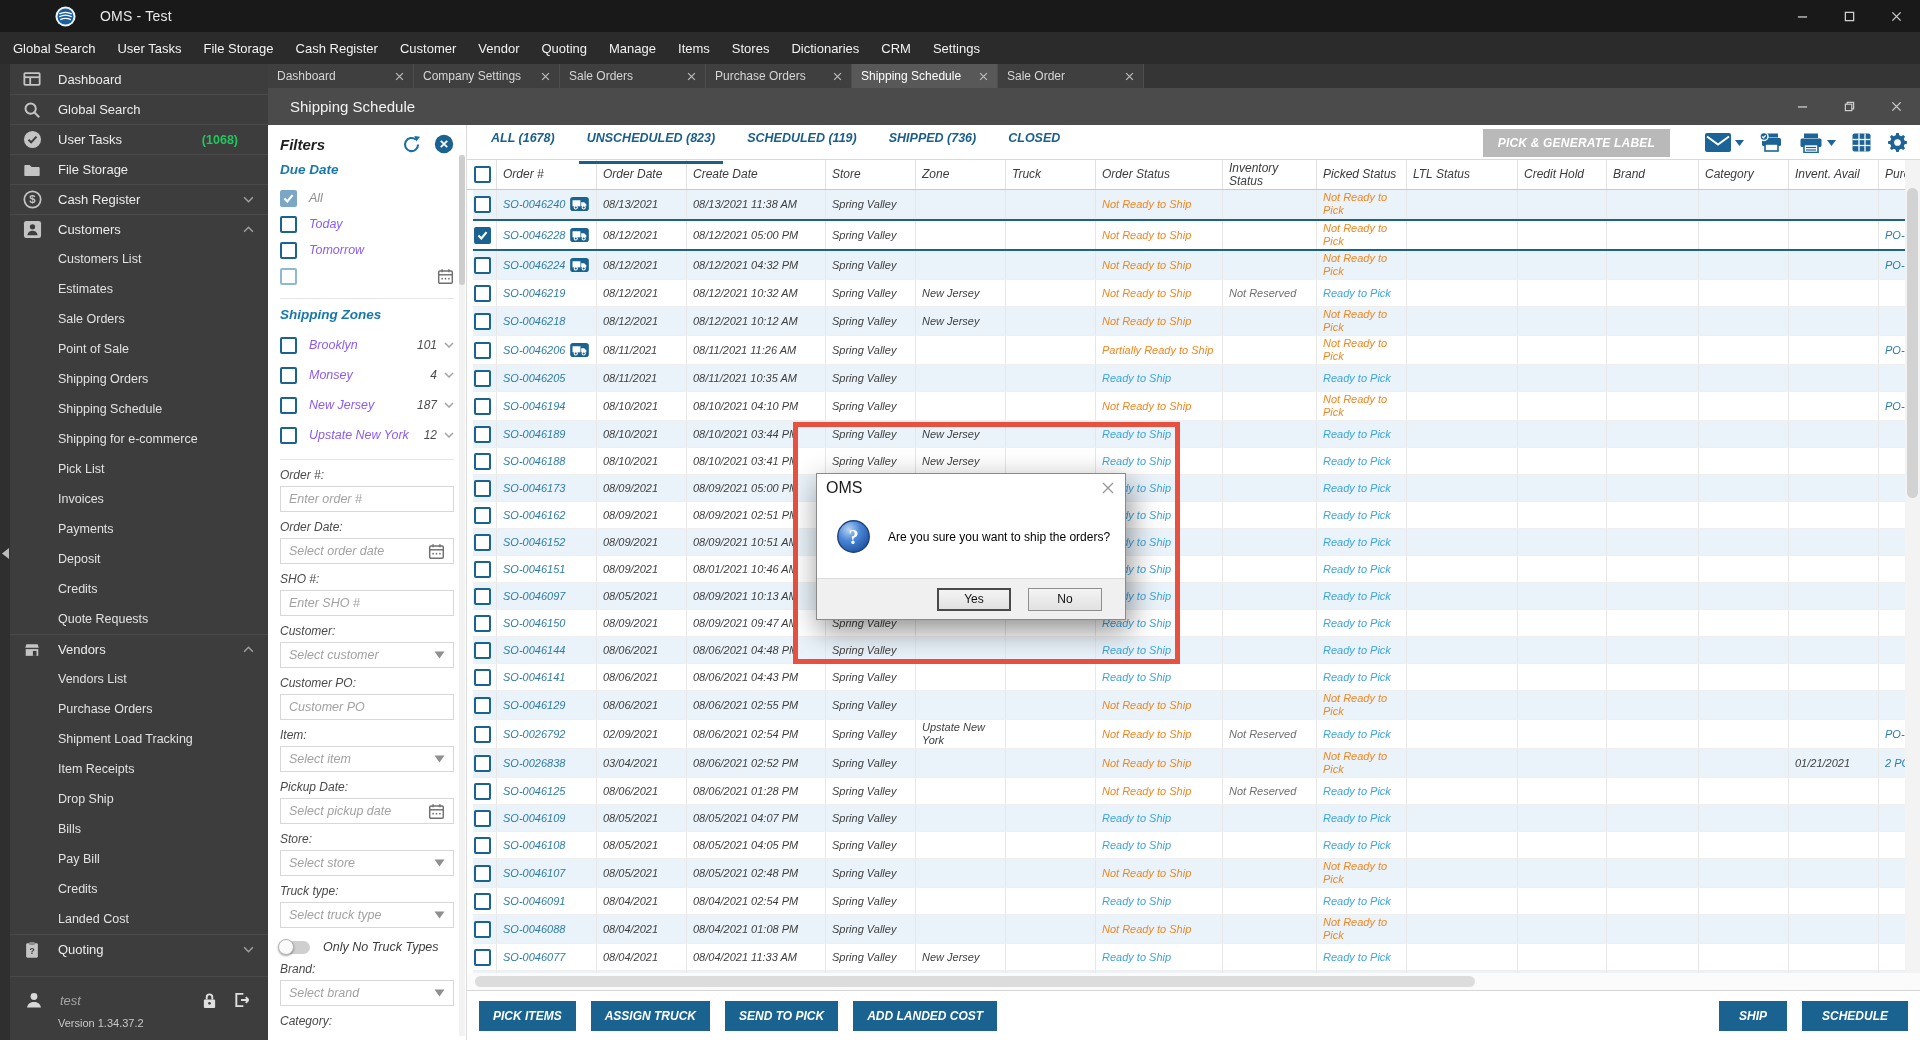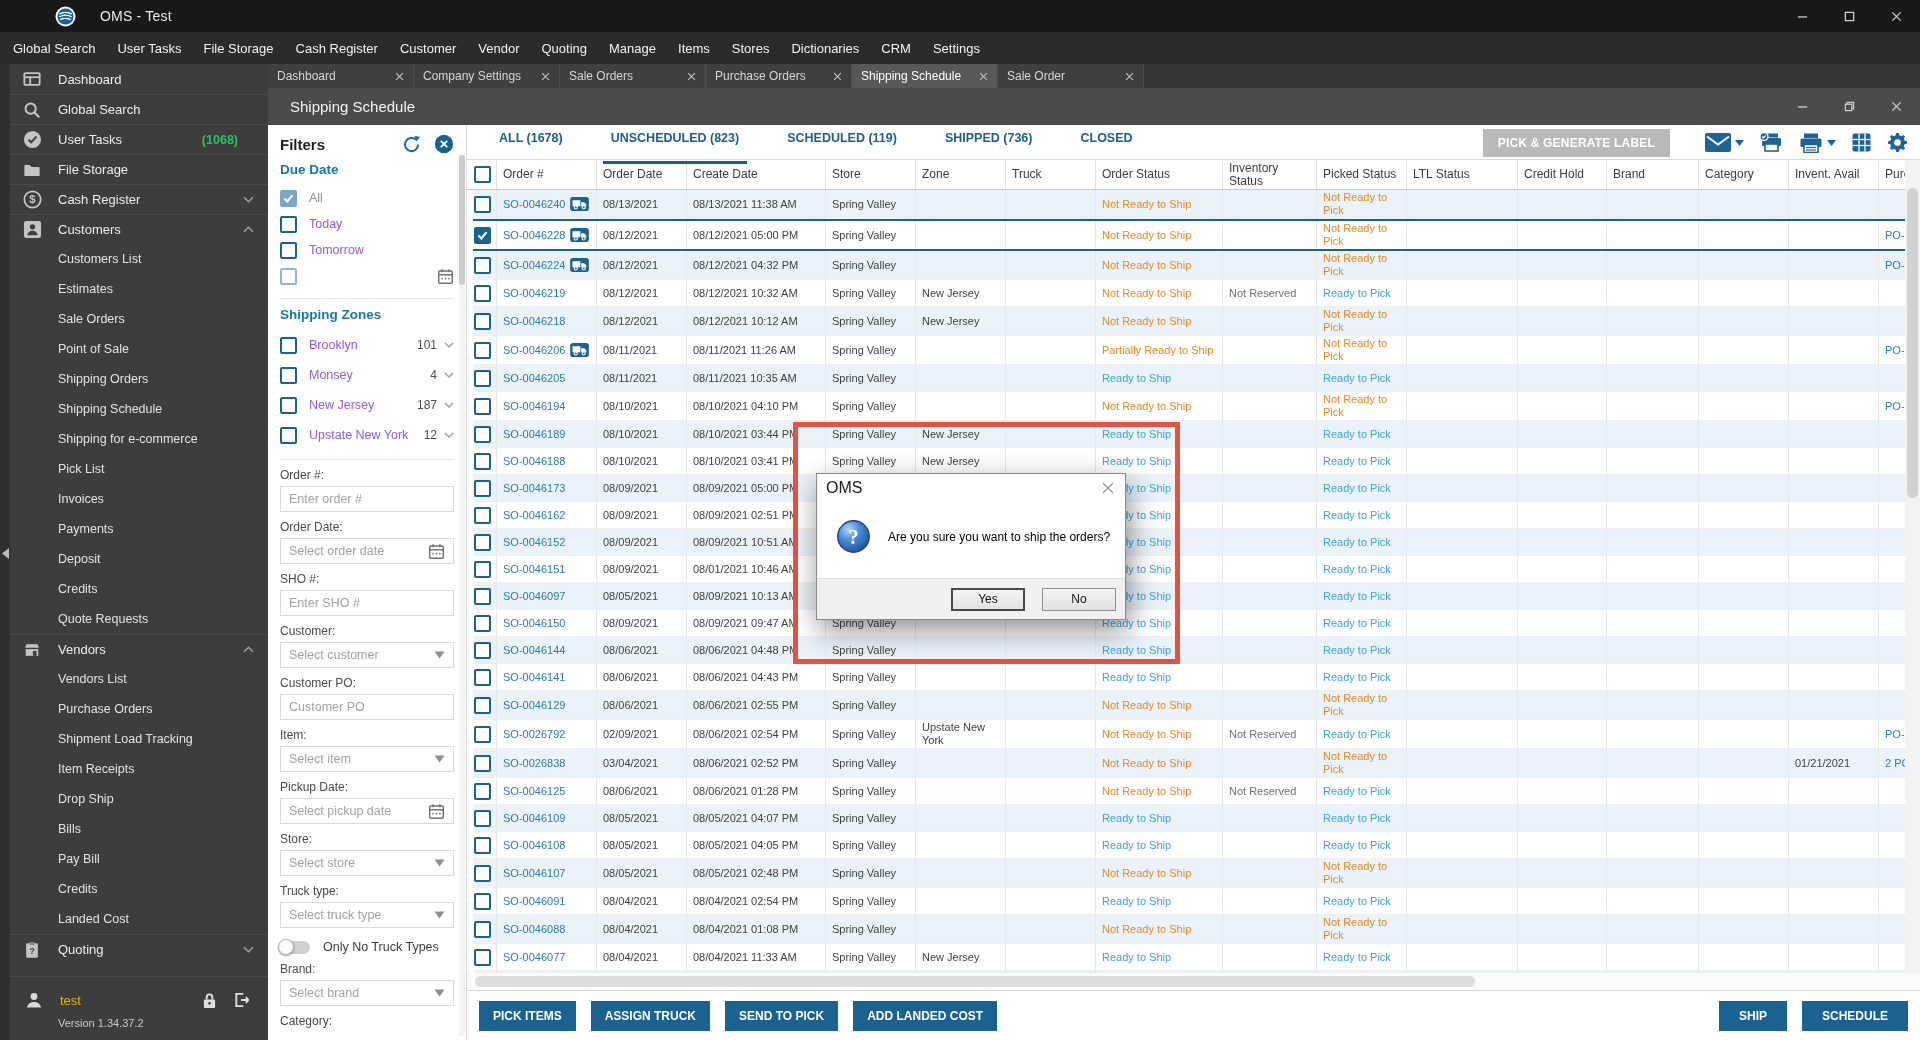--- a/index.html
+++ b/index.html
@@ -27,38 +27,38 @@
   .side-list { position:absolute; top:0; left:10px; right:0; bottom:64px; overflow:hidden; }
   .side-item { display:flex; align-items:center; height:30px; padding-left:12px; color:#ececec; font-size:13px; }
   .side-item.top { border-top:1px solid #4a4a4a; }
   .side-item.top:first-child { border-top:none; }
   .side-icon { width:20px; margin-right:16px; color:#c4c4c4; justify-content:center; }
   .side-item.sub { padding-left:48px; font-size:12.5px; color:#e2e2e2; }
   .side-count { margin-left:auto; margin-right:30px; font-weight:bold; color:#22c55e; font-size:12.5px; }
   .side-chevron { margin-left:auto; margin-right:14px; color:#9f9f9f; }
   .side-user { position:absolute; bottom:0; left:10px; right:0; height:64px; border-top:1px solid #4a4a4a; }
   .su-row { display:flex; align-items:center; height:34px; margin-top:6px; padding:0 18px 0 14px; color:#d9d9d9; }
-  .su-name { margin-left:16px; font-size:13px; color:#eab308; }
+  .su-name { margin-left:16px; font-size:13px; color:#a3a3a3;font-style:italic; }
   .su-icons { margin-left:auto; display:flex; gap:16px; color:#e0e0e0; }
   .su-version { padding-left:48px; font-size:11px; color:#c9c9c9; }
   .collapse-handle { position:absolute; left:1px; top:478px; width:9px; height:22px; display:flex; align-items:center; justify-content:center; }
 
   
   .main { flex:1; display:flex; flex-direction:column; min-width:0; }
   .doc-tabs { height:24px; background:#353535; display:flex; }
   .doc-tab { width:146px; display:flex; align-items:center; padding:0 9px; color:#d6d6d6; font-size:12px; background:#3f3f3f; border-right:1px solid #4d4d4d; }
   .doc-tab.active { background:#585858; color:#fff; }
   .doc-tab-label { flex:1; white-space:nowrap; overflow:hidden; }
   .doc-tab-close { color:#bdbdbd; margin-left:4px; }
   .page-header { height:37px; background:#4b4b4b; display:flex; align-items:center; color:#f2f2f2; }
   .page-title { margin-left:22px; font-size:15px; }
   .ph-controls { margin-left:auto; display:flex; height:100%; }
 
   
-  .workspace { flex:1; display:flex; background:#fff; min-height:0; }
+  .workspace { flex:1; display:flex; background:#fff; min-height:0;font-style:italic; }
 
   
   .filters { width:199px; border-right:1px solid #dcdcdc; padding:9px 12px 0 12px; position:relative; overflow:hidden; flex-shrink:0; }
   .filters-scrollbar { position:absolute; right:1px; top:30px; bottom:4px; width:6px; background:#f2f2f2; }
   .filters-scroll-thumb { position:absolute; top:0; left:0; width:6px; height:130px; background:#cdcdcd; border-radius:3px; }
   .filters-head { display:flex; align-items:center; margin-bottom:8px; }
   .filters-title { font-size:15px; font-weight:bold; color:#1f1f1f; flex:1; }
   .f-refresh { color:#1a6ea6; margin-right:13px; }
   .f-close { color:#1a628f; }
   .f-sep { border-top:1px solid #e6e6e6; margin:9px 0 8px; }
@@ -79,21 +79,21 @@
   .f-input .ph { flex:1; white-space:nowrap; overflow:hidden; }
   .f-input .tail { margin-left:auto; display:flex; color:#6f6f6f; }
   .f-toggle-row { display:flex; align-items:center; margin:12px 0 2px; }
   .toggle { width:30px; height:13px; border-radius:7px; background:#cfcfcf; position:relative; margin-right:13px; flex-shrink:0; }
   .toggle-knob { position:absolute; left:-2px; top:-2px; width:16px; height:16px; border-radius:50%; background:#fafafa; border:1px solid #b5b5b5; box-shadow:0 1px 2px rgba(0,0,0,.35); }
   .f-toggle-label { font-size:12.5px; color:#3c3c3c; }
 
   
   .table-area { flex:1; position:relative; min-width:0; display:flex; flex-direction:column; overflow:hidden; }
   .list-tabs-row { height:35px; display:flex; align-items:center; padding-left:8px; border-bottom:1px solid #d9d9d9; position:relative; flex-shrink:0; }
-  .list-tab { margin:0 16px; padding:10px 8px 18px; font-size:12.5px; font-weight:bold; color:#1b5e8c; position:relative; white-space:nowrap; }
+  .list-tab { margin:0 8px; padding:10px 8px 18px; font-size:12.5px; font-weight:bold; color:#1b5e8c; position:relative; white-space:nowrap; }
   .list-tab.active::after { content:""; position:absolute; left:0; right:0; bottom:-1px; height:3px; background:#1b5e8c; }
   .toolbar { position:absolute; right:12px; top:0; height:35px; display:flex; align-items:center; }
   .pick-gen-btn { background:#b9b9b9; color:#fff; font-size:12px; font-weight:bold; padding:7px 15px; margin-right:20px; white-space:nowrap; letter-spacing:.2px; }
   .tool-icon { color:#1c6397; display:flex; align-items:center; margin-left:15px; }
   .tool-icon:first-of-type { margin-left:0; }
   .tool-caret { margin-left:4px; color:#1c6397; }
 
   .grid-header { display:flex; height:30px; border-bottom:1px solid #c9c9c9; flex-shrink:0; padding-left:6px; }
   .hcell { font-size:12px; color:#3c3c3c; display:flex; align-items:center; padding:0 6px; border-right:1px solid #e2e2e2; flex-shrink:0; line-height:13px; }
   .hcell.c0 { padding:0 0 0 1px; }
@@ -126,21 +126,21 @@
   
   .red-rect { position:absolute; left:793px; top:422px; width:387px; height:242px; border:5px solid #e8513f; z-index:50; pointer-events:none; }
 
   
   .dialog { position:absolute; left:816px; top:473px; width:310px; height:147px; background:#fff; border:1px solid #8a8a8a; z-index:60; display:flex; flex-direction:column; box-shadow:3px 10px 28px rgba(0,0,0,.45); }
   .dlg-titlebar { height:27px; display:flex; align-items:center; padding:0 9px; }
   .dlg-title { font-size:16px; color:#1a1a1a; }
   .dlg-close { margin-left:auto; color:#949494; display:flex; align-items:center; padding:2px; }
   .dlg-body { flex:1; display:flex; align-items:center; padding:0 14px 6px 19px; gap:17px; }
   .dlg-msg { font-size:12px; color:#000000; }
-  .dlg-footer { height:41px; background:#f0f0f0; border-top:1px solid #dcdcdc; display:flex; align-items:center; justify-content:flex-end; padding-right:9px; gap:17px; }
+  .dlg-footer { height:41px; background:#f0f0f0; border-top:1px solid #dcdcdc; display:flex; align-items:center; justify-content:flex-end; padding-right:23px; gap:17px; }
   .dlg-btn { width:74px; height:23px; background:linear-gradient(#f4f4f4,#e1e1e1); border:1px solid #8f8f8f; font-size:12px; color:#111; display:flex; align-items:center; justify-content:center; }
   .dlg-btn.primary { border:2px solid #4a4a4a; }
 </style>
 </head>
 <body>
 
 <div class="titlebar">
   <span class="svg-wrap logo">
       <svg width="21" height="21" viewBox="0 0 22 22">
         <circle cx="11" cy="11" r="10.5" fill="#eef3f8"></circle>

